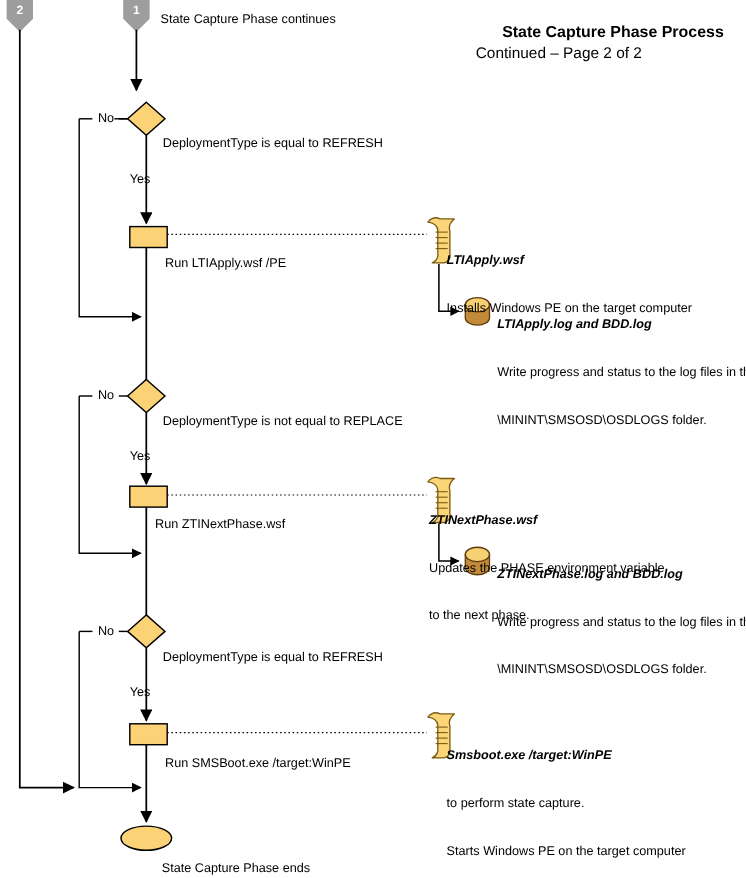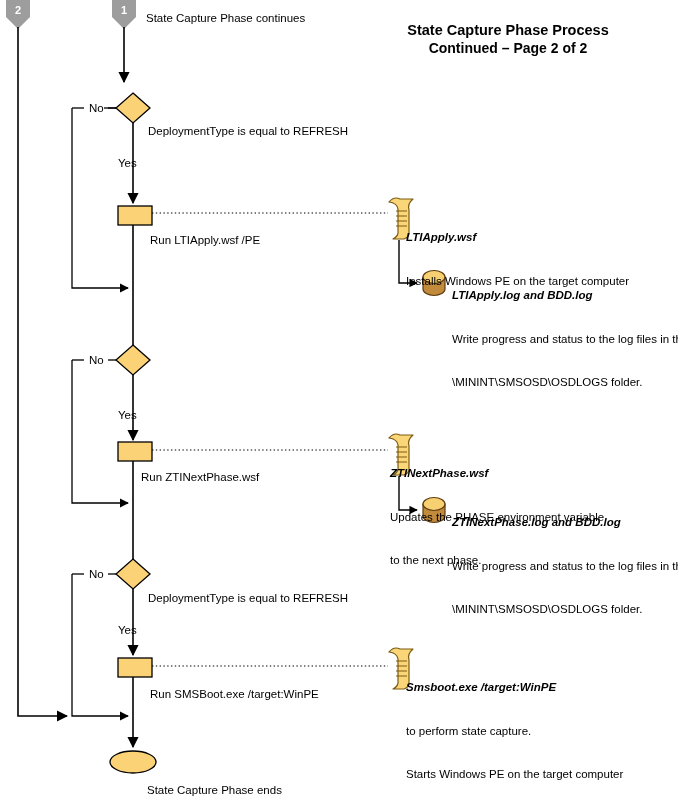--- a/index.html
+++ b/index.html
@@ -35,21 +35,21 @@
   .title-main {
     position: absolute;
     font-size: 14.5px;
     font-weight: bold;
     text-align: center;
     white-space: pre;
   }
   .title-sub {
     position: absolute;
     font-size: 14px;
-    font-weight: bold;
+    font-weight: normal;
     text-align: center;
     white-space: pre;
   }
   .note-block {
     position: absolute;
     font-size: 11.5px;
     line-height: 14.5px;
     white-space: pre;
   }
   .note-title {
@@ -161,21 +161,21 @@
       <line x1="396" y1="671" x2="407" y2="671" stroke="#7A5A11" stroke-width="1"></line>
       <line x1="396" y1="676" x2="407" y2="676" stroke="#7A5A11" stroke-width="1"></line>
     </g>
 
     <ellipse cx="133" cy="762" rx="23" ry="11" fill="#FCD276" stroke="#000000" stroke-width="1.3"></ellipse>
   </svg>
 
   <div class="tag-num" style="left:6px; top:4px;">2</div>
   <div class="tag-num" style="left:112px; top:4px;">1</div>
 
-  <div class="title-main" style="left:358px; top:22px; width:300px;">State Capture Phase Process</div>
+  <div class="title-main" style="left:358px; top:22px; width:300px;text-align:right;">State Capture Phase Process</div>
   <div class="title-sub" style="left:358px; top:40px; width:300px;">Continued – Page 2 of 2</div>
 
   <div class="lbl" style="left:146px; top:11px;">State Capture Phase continues</div>
 
   <div class="lbl" style="left:89px; top:101px;">No</div>
   <div class="lbl" style="left:118px; top:156px;">Yes</div>
   <div class="lbl" style="left:148px; top:124px;">DeploymentType is equal to REFRESH</div>
 
   <div class="lbl" style="left:150px; top:233px;">Run LTIApply.wsf /PE</div>
 
@@ -185,20 +185,21 @@
   </div>
 
   <div class="note-block" style="left:452px; top:259px;">
     <span class="note-title">LTIApply.log and BDD.log</span>
     <span class="note-line">Write progress and status to the log files in the</span>
     <span class="note-line">\MININT\SMSOSD\OSDLOGS folder.</span>
   </div>
 
   <div class="lbl" style="left:89px; top:353px;">No</div>
   <div class="lbl" style="left:118px; top:408px;">Yes</div>
+  <div class="lbl" style="left:148px; top:376px;">DeploymentType is not equal to REPLACE</div>
 
   <div class="lbl" style="left:141px; top:470px;">Run ZTINextPhase.wsf</div>
 
   <div class="note-block" style="left:390px; top:437px;">
     <span class="note-title">ZTINextPhase.wsf</span>
     <span class="note-line">Updates the PHASE environment variable</span>
     <span class="note-line">to the next phase.</span>
   </div>
 
   <div class="note-block" style="left:452px; top:486px;">

